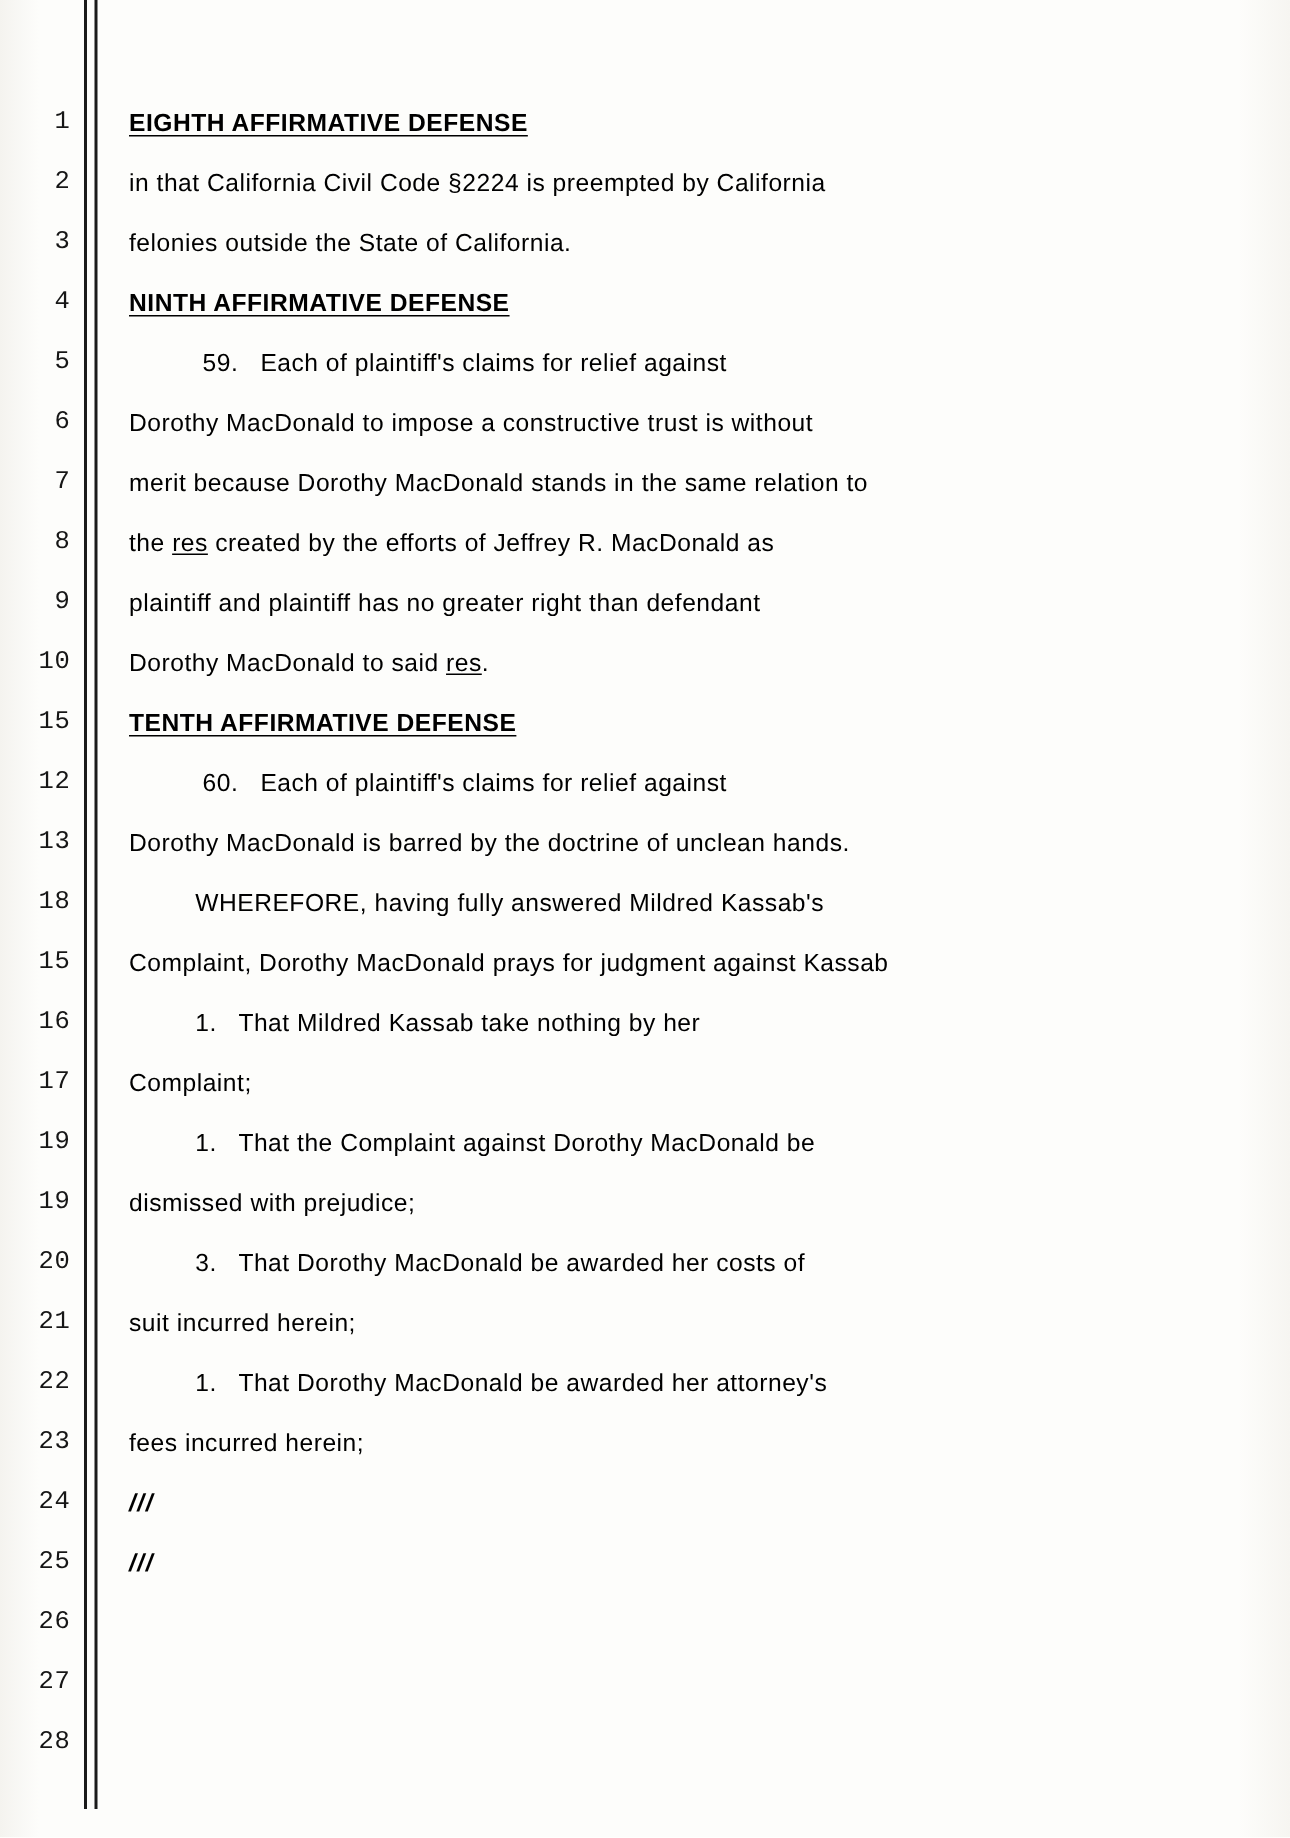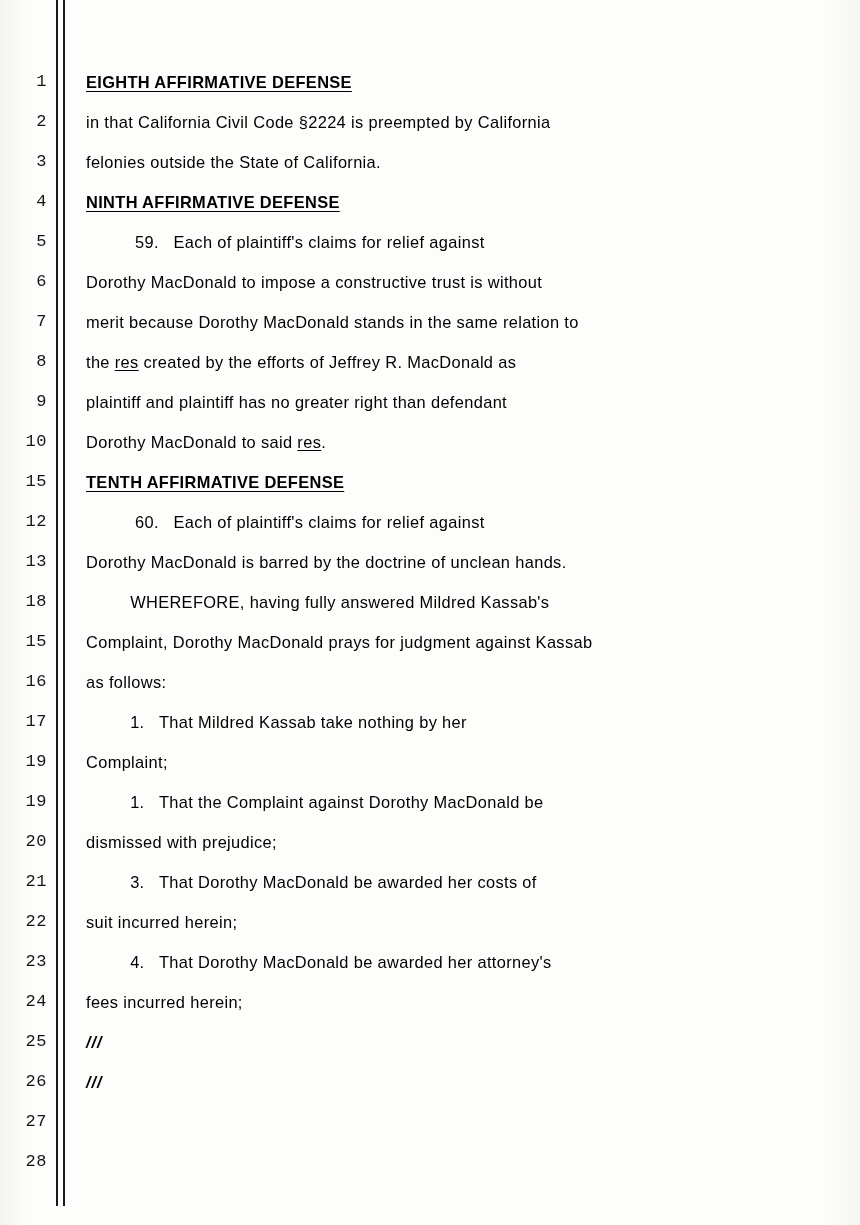--- a/index.html
+++ b/index.html
@@ -139,26 +139,25 @@
       <div class="text-line">Dorothy MacDonald to impose a constructive trust is without</div>
       <div class="text-line">merit because Dorothy MacDonald stands in the same relation to</div>
       <div class="text-line"><span>the </span><span class="u">res</span><span> created by the efforts of Jeffrey R. MacDonald as</span></div>
       <div class="text-line">plaintiff and plaintiff has no greater right than defendant</div>
       <div class="text-line"><span>Dorothy MacDonald to said </span><span class="u">res</span><span>.</span></div>
       <div class="text-line heading"><span class="u">TENTH AFFIRMATIVE DEFENSE</span></div>
       <div class="text-line">          60.   Each of plaintiff's claims for relief against</div>
       <div class="text-line">Dorothy MacDonald is barred by the doctrine of unclean hands.</div>
       <div class="text-line">         WHEREFORE, having fully answered Mildred Kassab's</div>
       <div class="text-line">Complaint, Dorothy MacDonald prays for judgment against Kassab</div>
-      <div class="text-line">as follows:</div>
       <div class="text-line">         1.   That Mildred Kassab take nothing by her</div>
       <div class="text-line">Complaint;</div>
       <div class="text-line">         1.   That the Complaint against Dorothy MacDonald be</div>
       <div class="text-line">dismissed with prejudice;</div>
       <div class="text-line">         3.   That Dorothy MacDonald be awarded her costs of</div>
       <div class="text-line">suit incurred herein;</div>
-      <div class="text-line">         4.   That Dorothy MacDonald be awarded her attorney's</div>
+      <div class="text-line">         1.   That Dorothy MacDonald be awarded her attorney's</div>
       <div class="text-line">fees incurred herein;</div>
       <div class="text-line slashes">///</div>
       <div class="text-line slashes">///</div>
     </div>
 
 </div>
 
 </body></html>

